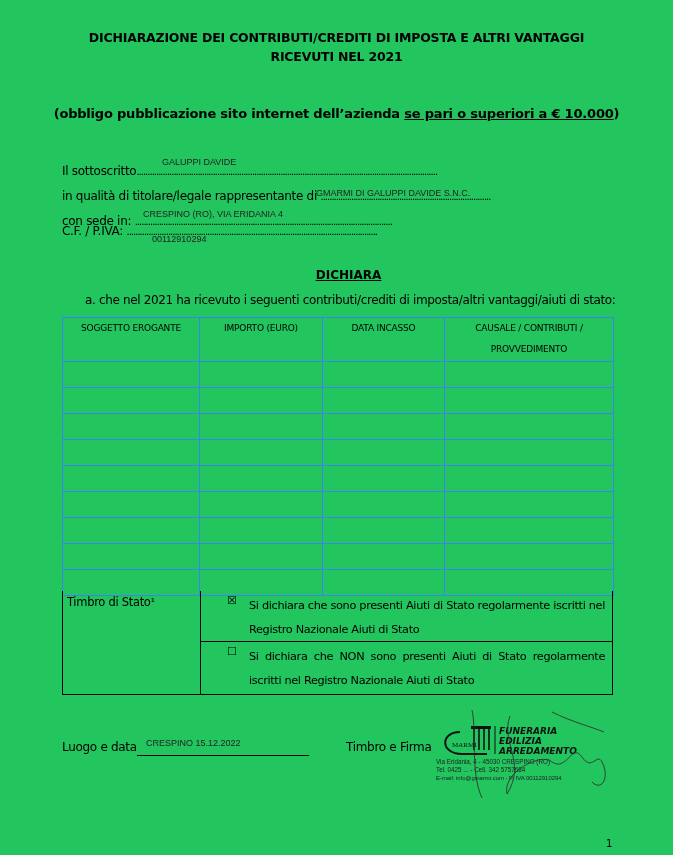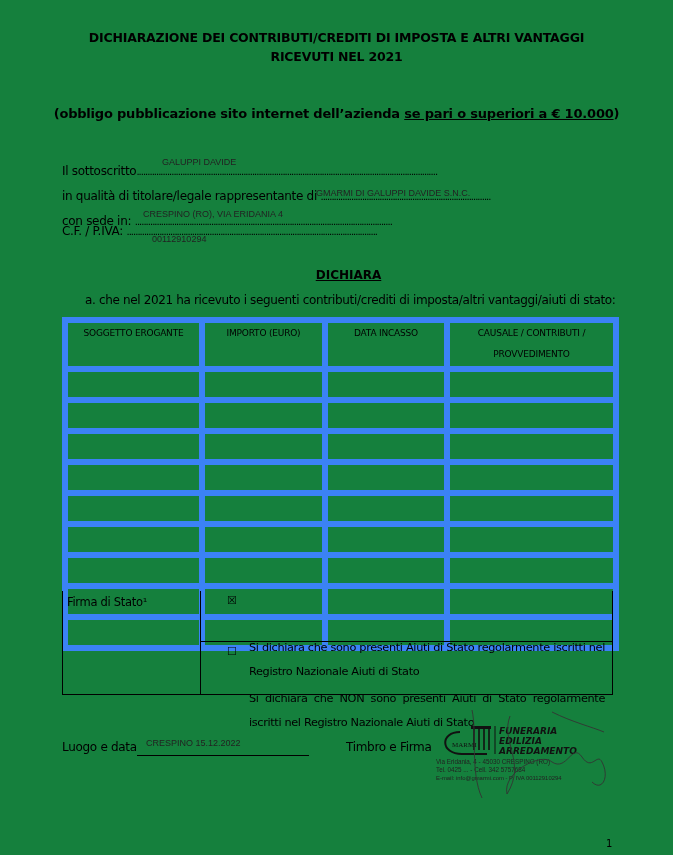--- a/index.html
+++ b/index.html
@@ -1,38 +1,38 @@
 <!DOCTYPE html>
 <html><head>
 <meta charset="utf-8">
 <style>
   html, body { margin: 0; padding: 0; background: #ffffff; }
   body { width: 673px; height: 855px; position: relative; overflow: hidden; font-family: "Liberation Sans", sans-serif; color: #000; }
-  .page { position: absolute; left: 0; top: 0; width: 673px; height: 855px; background: #15803d; }
+  .page { position: absolute; left: 0; top: 0; width: 673px; height: 855px; background: #22c55e; }
   .center { position: absolute; left: 0; width: 673px; text-align: center; }
   .title { font-family: "DejaVu Sans", sans-serif; font-weight: bold; font-size: 12.5px; letter-spacing: -0.2px; }
   .subtitle { font-family: "DejaVu Sans", sans-serif; font-weight: bold; font-size: 13px; letter-spacing: -0.2px; }
   .u { text-decoration: underline; }
   .field-row { position: absolute; left: 62px; font-family: "DejaVu Sans", sans-serif; font-size: 12px; letter-spacing: -0.3px; white-space: nowrap; }
   .dots { color: #000; letter-spacing: -1px; font-size: 10px; }
   .filled { position: absolute; font-family: "Liberation Sans", sans-serif; font-size: 9px; color: #222; white-space: nowrap; }
   .declare { font-family: "DejaVu Sans", sans-serif; font-weight: bold; font-size: 12px; text-decoration: underline; padding-left: 12px; }
   .item-a { position: absolute; left: 85px; top: 293px; font-family: "DejaVu Sans", sans-serif; font-size: 12px; letter-spacing: -0.35px; white-space: nowrap; }
   table.grid { position: absolute; left: 62px; top: 317px; width: 551px; border-collapse: collapse; table-layout: fixed; }
-  table.grid td, table.grid th { border: 6px solid #3b82f6; padding: 0; }
+  table.grid td, table.grid th { border: 1px solid #3b82f6; padding: 0; }
   table.grid th { font-family: "DejaVu Sans", sans-serif; font-weight: normal; font-size: 9px; letter-spacing: -0.2px; text-align: center; vertical-align: top; height: 43px; line-height: 21px; }
   table.grid td { height: 25px; }
   .aiuti { position: absolute; left: 62px; top: 591px; width: 551px; height: 104px; border: 1px solid #000; border-top: none; box-sizing: border-box; }
   .aiuti-label { position: absolute; left: 4px; top: 4px; font-family: "DejaVu Sans", sans-serif; font-size: 11.5px; letter-spacing: -0.3px; }
   .aiuti-right { position: absolute; left: 137px; top: 0; right: 0; bottom: 0; border-left: 1px solid #000; }
   .opt { position: absolute; left: 0; right: 0; height: 51px; box-sizing: border-box; }
   .opt1 { top: 0; border-bottom: 1px solid #000; }
   .opt2 { top: 51px; }
   .chk { position: absolute; left: 26px; top: 3px; font-family: "DejaVu Sans", sans-serif; font-size: 11px; }
-  .opt-text { position: absolute; left: 48px; right: 7px; top: 3px; font-family: "DejaVu Sans", sans-serif; font-size: 11.3px; letter-spacing: -0.35px; line-height: 24px; text-align: justify; text-align-last: left; margin-top: 42px; }
+  .opt-text { position: absolute; left: 48px; right: 7px; top: 3px; font-family: "DejaVu Sans", sans-serif; font-size: 11.3px; letter-spacing: -0.35px; line-height: 24px; text-align: justify; text-align-last: left; }
   .luogo { position: absolute; left: 62px; top: 740px; font-family: "DejaVu Sans", sans-serif; font-size: 12px; letter-spacing: -0.3px; }
   .luogo-line { position: absolute; left: 137px; top: 755px; width: 172px; border-bottom: 1px solid #000; }
   .timbro { position: absolute; left: 346px; top: 740px; font-family: "DejaVu Sans", sans-serif; font-size: 12px; letter-spacing: -0.3px; }
   .stamp { position: absolute; left: 432px; top: 702px; width: 185px; height: 98px; }
   .page-num { position: absolute; left: 606px; top: 838px; font-family: "DejaVu Sans", sans-serif; font-size: 10px; }
 </style>
 </head>
 <body>
 
 <div class="page">
@@ -133,21 +133,21 @@
         <tr>
           <td></td>
           <td></td>
           <td></td>
           <td></td>
         </tr>
       </tbody>
   </table>
 
   <div class="aiuti">
-    <div class="aiuti-label">Firma di Stato¹</div>
+    <div class="aiuti-label">Timbro di Stato¹</div>
     <div class="aiuti-right">
       <div class="opt opt1">
         <span class="chk">☒</span>
         <div class="opt-text">Si dichiara che sono presenti Aiuti di Stato regolarmente iscritti nel Registro Nazionale Aiuti di Stato</div>
       </div>
       <div class="opt opt2">
         <span class="chk">☐</span>
         <div class="opt-text">Si dichiara che NON sono presenti Aiuti di Stato regolarmente iscritti nel Registro Nazionale Aiuti di Stato</div>
       </div>
     </div>

